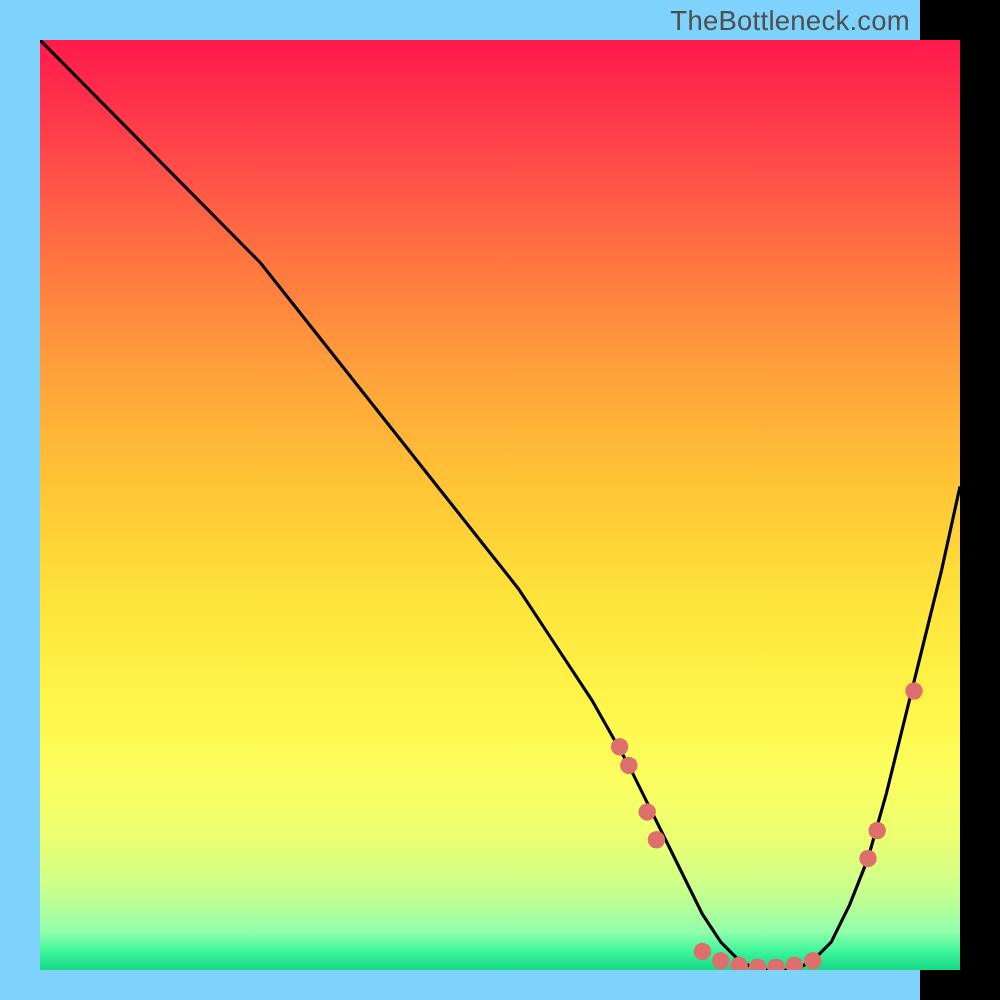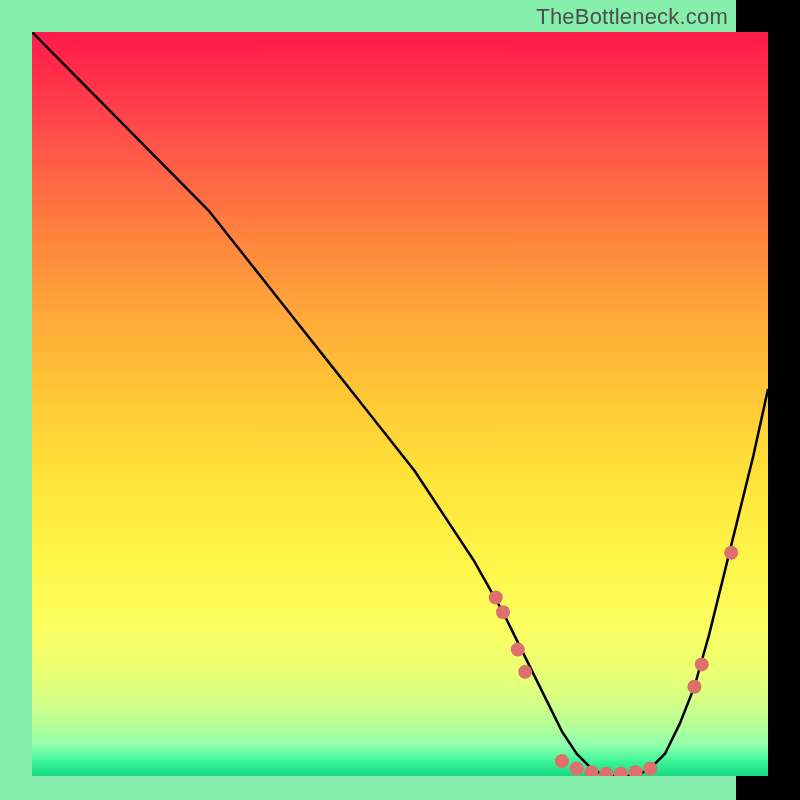--- a/index.html
+++ b/index.html
@@ -8,21 +8,21 @@
     width: 800px;
     height: 800px;
     background: #000;
     font-family: Arial, Helvetica, sans-serif;
     overflow: hidden;
   }
   .frame {
     position: absolute;
     left: 0; top: 0;
     width: 736px; height: 800px;
-    background: #86efac;
+    background: #7dd3fc;
   }
   .plot {
     position: absolute;
     left: 32px;
     top: 32px;
     width: 736px;
     height: 744px;
     overflow: hidden;
   }
   .gradient {

